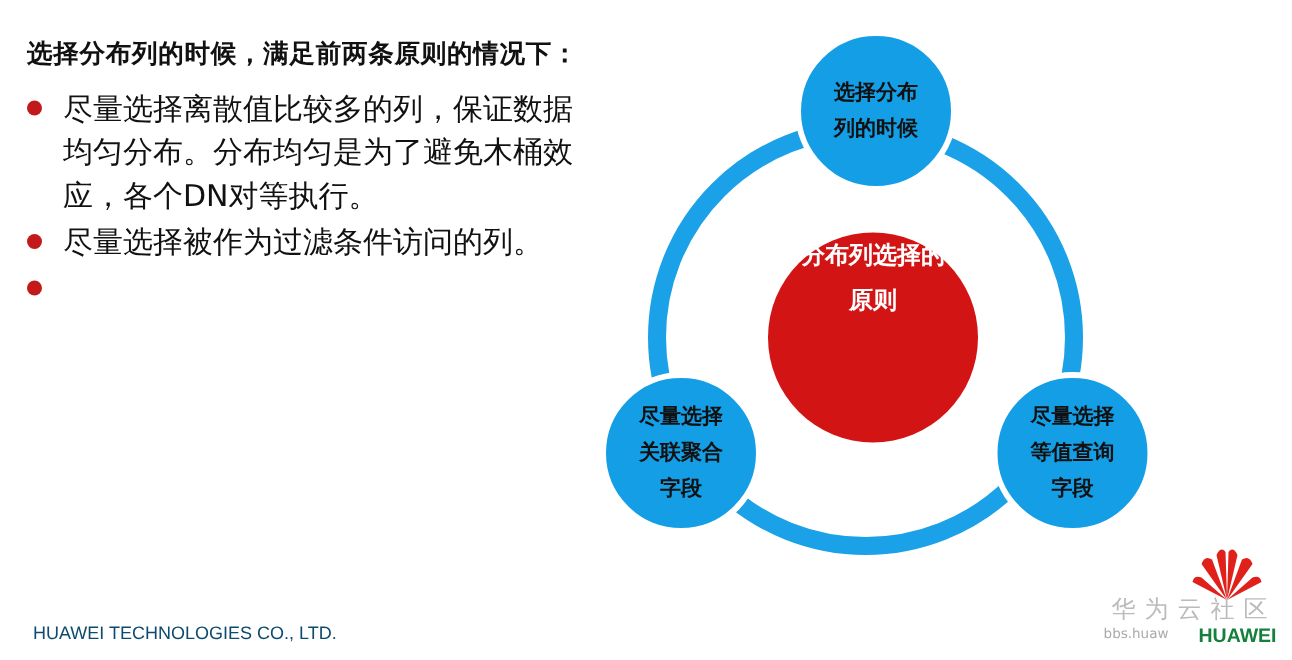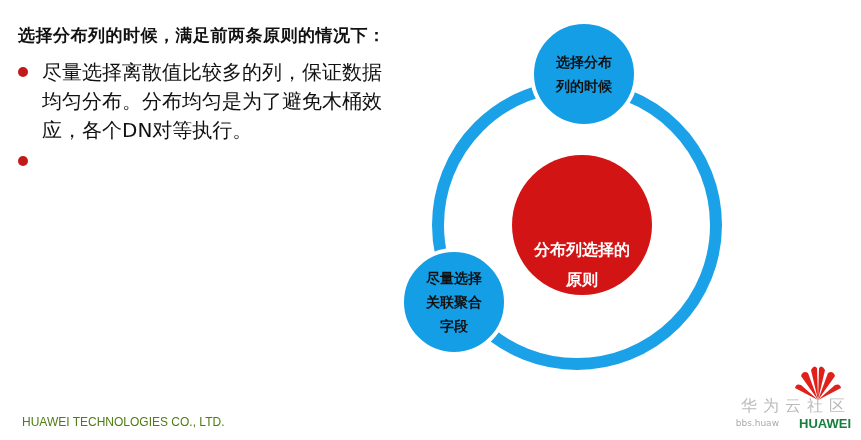--- a/index.html
+++ b/index.html
@@ -3,52 +3,56 @@
 <meta charset="utf-8">
 <style>
   html,body{margin:0;padding:0;}
   body{width:861px;height:440px;position:relative;overflow:hidden;background:#fff;font-family:"DejaVu Sans",sans-serif;color:#111;}
   .title{position:absolute;left:18px;top:24px;font-size:17px;font-weight:bold;letter-spacing:0.5px;}
   .bullets{position:absolute;left:18px;top:58px;width:380px;}
   .bullet{position:relative;padding-left:24px;font-size:20px;line-height:29px;margin-bottom:2px;}
   .dot{position:absolute;left:0;top:9px;width:10px;height:10px;border-radius:50%;background:#c21a1a;}
   .diagram{position:absolute;left:390px;top:20px;width:400px;height:350px;}
   .ring{position:absolute;left:42px;top:60px;width:290px;height:290px;border-radius:50%;border:12px solid #1aa1e8;box-sizing:border-box;}
-  .center{position:absolute;left:122px;top:135px;width:140px;height:140px;border-radius:50%;background:#d31414;color:#fff;font-weight:bold;font-size:16px;display:flex;align-items:flex-end;justify-content:center;text-align:center;line-height:30px;}
+  .center{position:absolute;left:122px;top:135px;width:140px;height:140px;border-radius:50%;background:#d31414;color:#fff;font-weight:bold;font-size:16px;display:flex;align-items:flex-start;justify-content:center;text-align:center;line-height:30px;}
   .node{position:absolute;width:100px;height:100px;border-radius:50%;background:#149ee6;border:4px solid #fff;box-sizing:content-box;color:#111;font-weight:bold;font-size:14px;display:flex;align-items:center;justify-content:center;text-align:center;line-height:24px;}
   .n1{left:140px;top:0px;}
   .n2{left:10px;top:228px;}
   .n3{left:271px;top:228px;}
-  .footer{position:absolute;left:22px;top:415px;font-family:"Liberation Sans",sans-serif;font-size:12px;color:#4d7c0f;text-align:right;}
+  .footer{position:absolute;left:22px;top:415px;font-family:"Liberation Sans",sans-serif;font-size:12px;color:#0c4a6e;text-align:right;}
   .logo-zone{position:absolute;right:10px;bottom:8px;width:120px;height:70px;}
   .petals{position:absolute;right:8px;top:0;width:50px;height:40px;}
   .watermark{position:absolute;right:0;top:34px;font-size:16px;color:#bbb;letter-spacing:6px;}
   .hw{position:absolute;right:0;top:54px;font-family:"Liberation Sans",sans-serif;font-weight:bold;font-size:13px;color:#15803d;}
   .bbs{position:absolute;right:72px;top:56px;font-size:9px;color:#aaa;}
 </style>
 </head>
 <body>
 
 <div class="title">选择分布列的时候，满足前两条原则的情况下：</div>
 
 <div class="bullets">
   <div class="bullet"><span class="dot"></span><span>尽量选择离散值比较多的列，保证数据均匀分布。分布均匀是为了避免木桶效应，各个DN对等执行。</span></div>
+  <div class="bullet"><span class="dot"></span><span>尽量选择被作为过滤条件访问的列。</span></div>
   <div class="bullet"><span class="dot"></span></div>
 </div>
 
 <div class="diagram">
   <div class="ring"></div>
   <div class="center">
       <span style="width:100px;">分布列选择的原则</span>
     </div>
   <div class="node n1">
       <span style="width:64px;">选择分布列的时候</span>
     </div>
   <div class="node n2">
       <span style="width:64px;">尽量选择关联聚合字段</span>
+    </div>
+  <div class="node n3">
+      <span style="width:64px;">尽量选择等值查询字段</span>
     </div>
 </div>
 
 <div class="footer">HUAWEI TECHNOLOGIES CO., LTD.</div>
 
 <div class="logo-zone">
   <svg class="petals" viewBox="0 0 50 40">
     <g fill="#e0201a">
       <path d="M25 38 L18 8 Q21 2 24 6 Z"></path>
       <path d="M25 38 L32 8 Q29 2 26 6 Z"></path>

